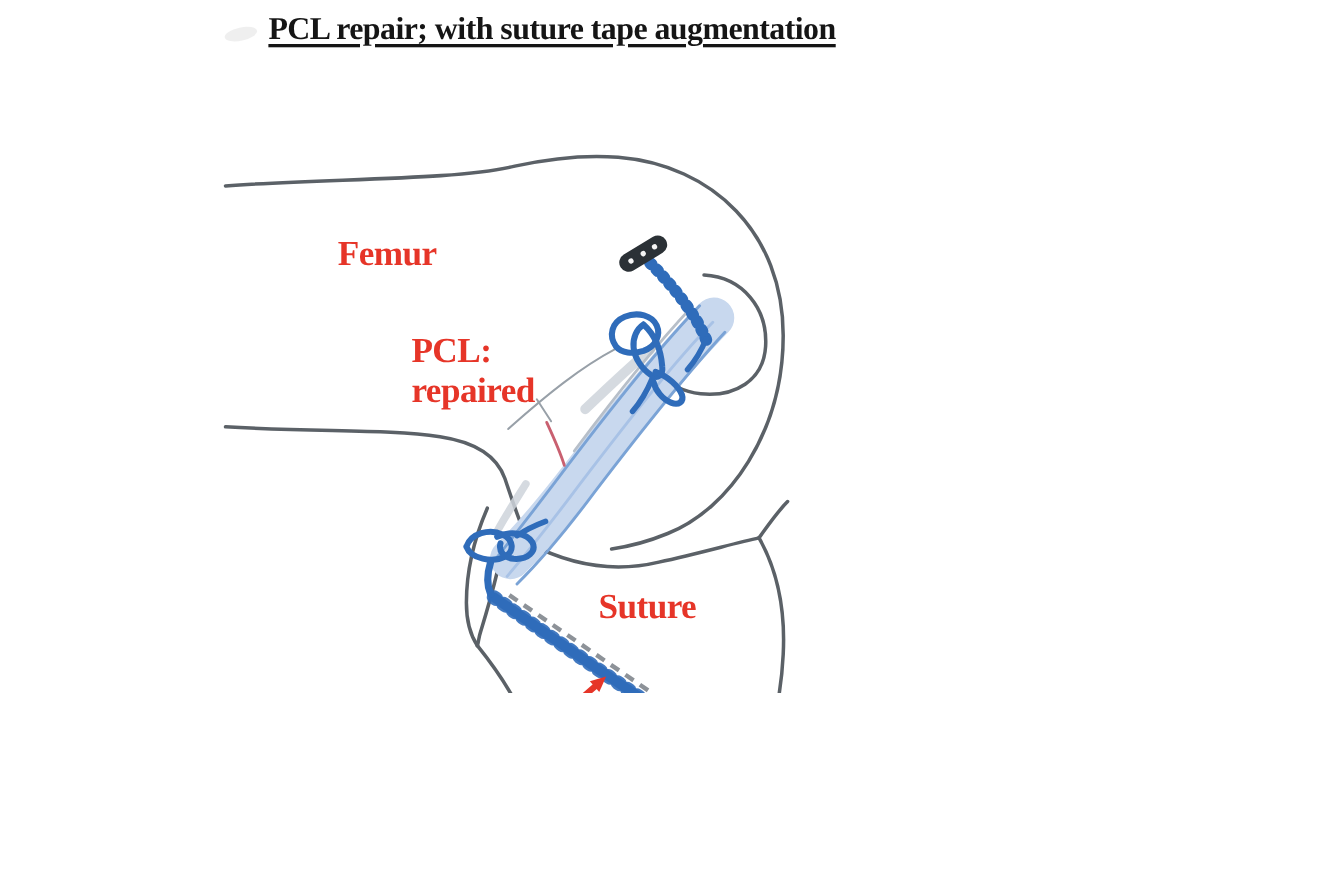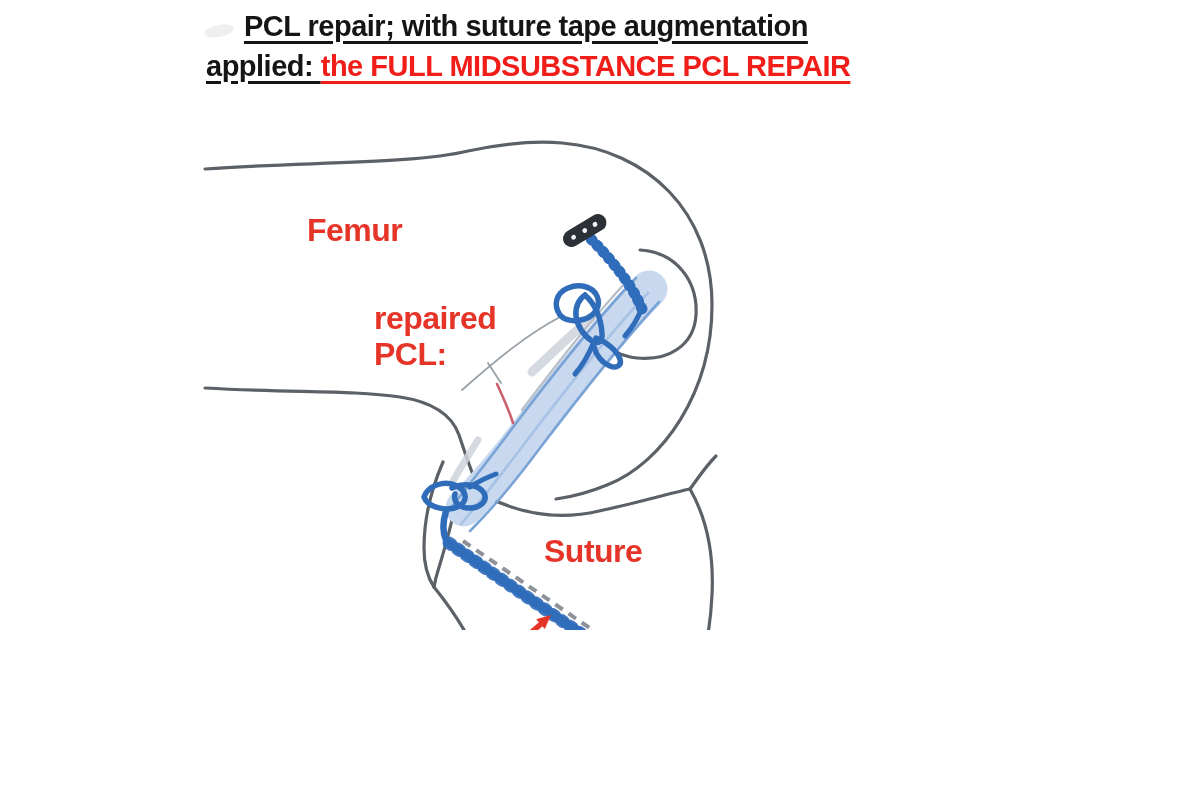--- a/index.html
+++ b/index.html
@@ -1,18 +1,18 @@
 <!DOCTYPE html>
 <html style="--background: #ffffff; --title-black: #151515; --title-red: #f01d18; --label-red: #e63528; --outline-gray: #5b6167; --sketch-gray: #98a0a8; --ligament-fill: #c8d8ee; --fiber-blue: #7aa3d6; --fiber-blue-light: #a8c2e6; --fiber-gray: #b7bfc9; --tape-gray: #ced4db; --suture-blue: #2f6cba; --tape-blue: #3572bf; --tunnel-gray: #8d9298; --implant-black: #2b3136; --button-hole: #f4f4f4; --button-dot: #7c4a4a; --anchor-orange: #f1a466; --repair-mark: #c96070; --baseline-gray: #ebedef;"><head>
 <meta charset="utf-8">
 <style>
   html,body{margin:0;padding:0;background:#ffffff;}
   #canvas{
     position:relative;width:1200px;height:630px;background:var(--background,#fff);
-    overflow:hidden;font-family:Liberation Sans, sans-serif;
+    overflow:hidden;font-family:Liberation Serif, serif;
   }
   
   .title{
     position:absolute;left:206px;top:6px;width:790px;
     font-weight:700;font-size:29px;line-height:40px;letter-spacing:-0.5px;
     color:var(--title-black,#151515);
   }
   .title .tline1{padding-left:38px;}
   .u{text-decoration:underline;text-decoration-thickness:3px;text-underline-offset:5px;}
   .red{color:var(--title-red,#f01d18);}
@@ -34,21 +34,20 @@
   .blue{fill:none;stroke:var(--suture-blue,#2f6cba);stroke-linecap:round;}
   .fiber{fill:none;stroke-linecap:round;}
 </style>
 </head>
 <body>
 
 <div id="canvas">
 
   <div class="title">
     <div class="tline1"><span class="u">PCL repair; with suture tape augmentation</span></div>
-    <div class="tline2"><span class="u">applied: </span><span class="u red">the FULL MIDSUBSTANCE PCL REPAIR</span></div>
   </div>
 
   <svg id="diagram" width="1200" height="800" viewBox="0 0 1200 800">
 
     <ellipse cx="219" cy="31" rx="15" ry="6" transform="rotate(-12 219 31)" fill="#dcdcdc" opacity="0.45"></ellipse>
 
     <path d="M 205 749 L 872 749" stroke="var(--baseline-gray)" stroke-width="2.5"></path>
 
     <g>
       <path class="bone" d="M 205 169 C 300 162 415 164 468 151 C 505 143 538 141 562 143 C 648 150 712 212 712 305 C 712 392 663 463 607 485 C 590 492 571 497 556 499"></path>
@@ -124,20 +123,20 @@
     <g>
       <path d="M 468 687 L 541 624" stroke="var(--label-red)" stroke-width="5.5" stroke-linecap="round"></path>
       <polygon points="551,615 544.8,629.1 536.2,619.3" fill="var(--label-red)"></polygon>
     </g>
   </svg>
 
   <div id="femur-label" class="lbl lbl-big">
     <span>Femur</span>
   </div>
   <div id="pcl-label" class="lbl lbl-big">
+    <div>PCL:</div>
     <div>repaired</div>
-    <div>PCL:</div>
   </div>
   <div id="tibia-label" class="lbl lbl-big">
     <span>Suture</span>
   </div>
 
 </div>
 
 </body></html>

